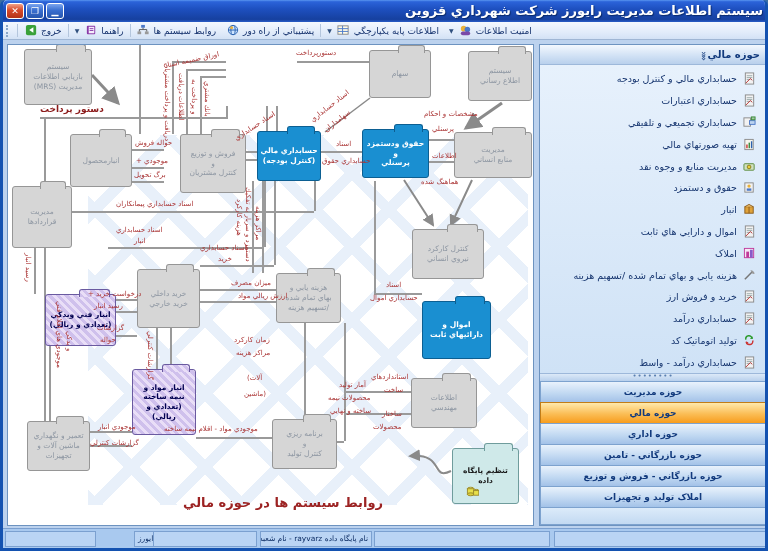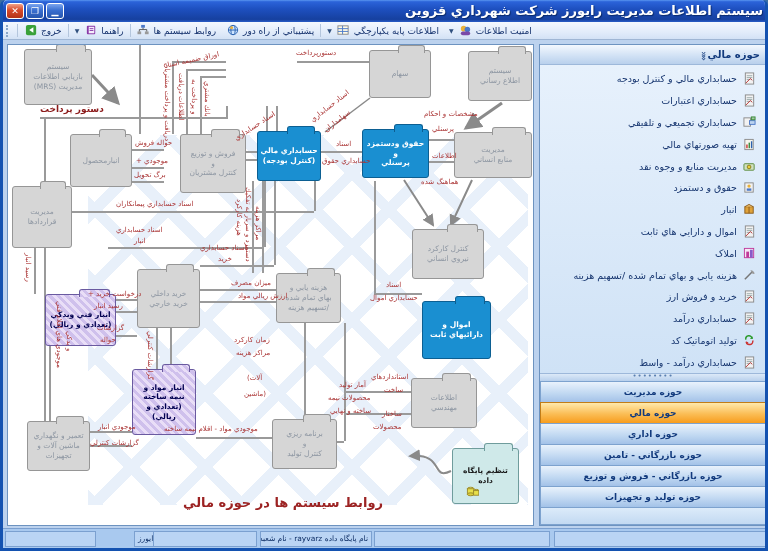--- a/index.html
+++ b/index.html
@@ -488,21 +488,21 @@
           <span>حسابداري درآمد - واسط</span>
         </div>
       </div>
     <div id="sb-splitter">••••••••</div>
     <div id="sb-groups">
         <div class="sb-group">حوزه مديريت</div>
         <div class="sb-group active">حوزه مالي</div>
         <div class="sb-group">حوزه اداري</div>
         <div class="sb-group">حوزه بازرگاني - تامين</div>
         <div class="sb-group">حوزه بازرگاني - فروش و توزيع</div>
-        <div class="sb-group">حوزه توليد و تجهيزات</div>
+        <div class="sb-group">املاک توليد و تجهيزات</div>
       </div>
     <div id="sb-rest"></div>
   </div>
 
   <div id="statusbar">
       <div class="seg" style="left: 2px; width: 91px;"></div>
       <div class="seg" style="left: 95px; width: 52px; margin-left: 36px;">كاربر: رايورز</div>
       <div class="seg" style="left: 150px; width: 104px;"></div>
       <div class="seg" style="left: 257px; width: 112px;">نام پايگاه داده rayvarz - نام شعبه: شهرداري ستاد مركزي</div>
       <div class="seg" style="left: 371px; width: 176px;"></div>

